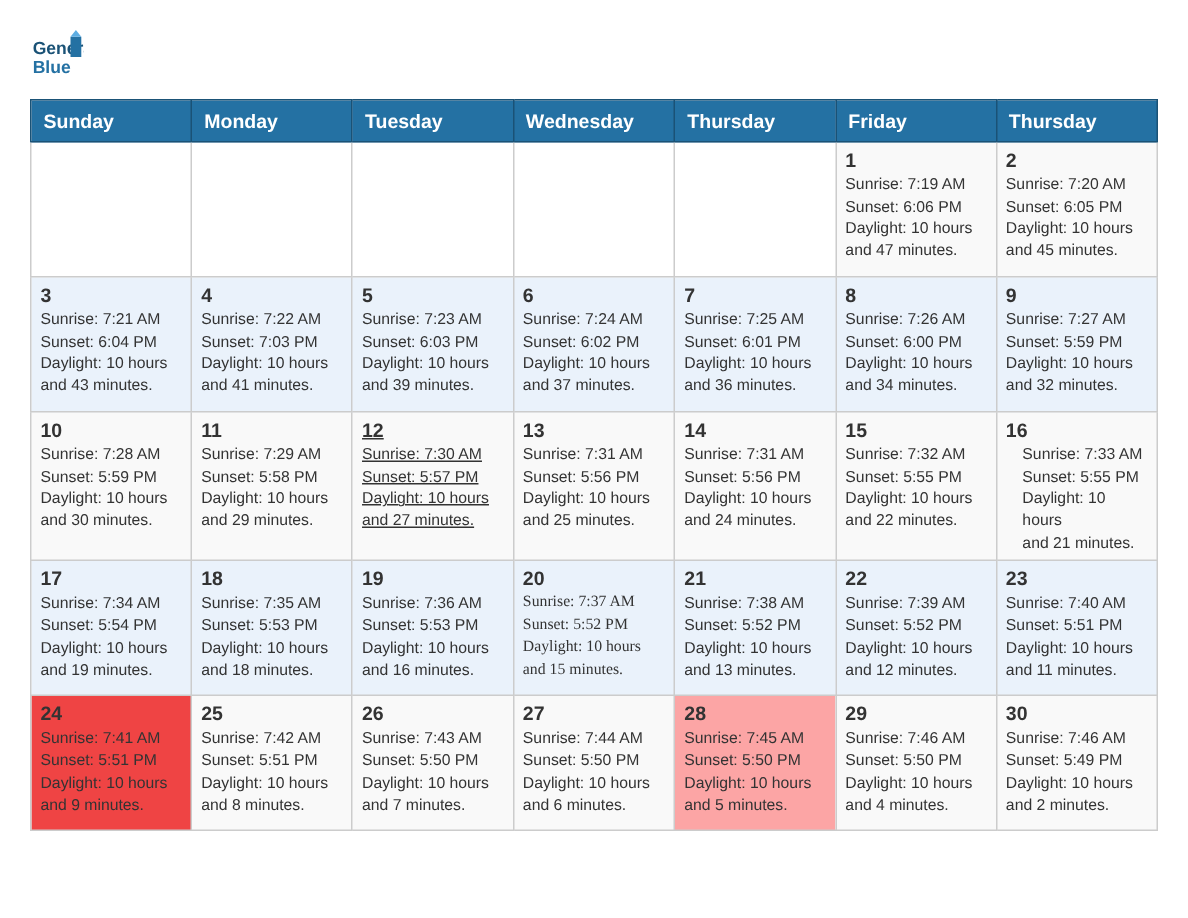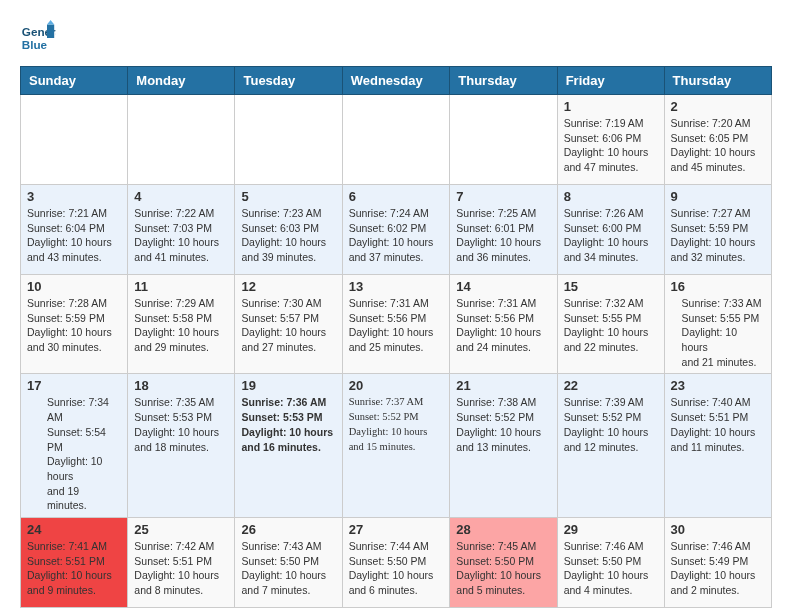--- a/index.html
+++ b/index.html
@@ -203,21 +203,21 @@
 Daylight: 10 hours
 and 30 minutes.</div>
         </td>
         <td style="background: rgb(249, 249, 249);">
           <span class="day-num">11</span>
           <div class="day-info" style="white-space: pre-line;">Sunrise: 7:29 AM
 Sunset: 5:58 PM
 Daylight: 10 hours
 and 29 minutes.</div>
         </td>
-        <td style="background: rgb(249, 249, 249);">
+        <td style="background: rgb(249, 249, 249); text-decoration: underline;">
           <span class="day-num">12</span>
           <div class="day-info" style="white-space: pre-line;">Sunrise: 7:30 AM
 Sunset: 5:57 PM
 Daylight: 10 hours
 and 27 minutes.</div>
         </td>
         <td style="background: rgb(249, 249, 249);">
           <span class="day-num">13</span>
           <div class="day-info" style="white-space: pre-line;">Sunrise: 7:31 AM
 Sunset: 5:56 PM
@@ -242,35 +242,35 @@
           <span class="day-num">16</span>
           <div class="day-info" style="white-space: pre-line; margin-left: 11px;">Sunrise: 7:33 AM
 Sunset: 5:55 PM
 Daylight: 10 hours
 and 21 minutes.</div>
         </td>
       </tr>
       <tr>
         <td style="background: rgb(234, 242, 251);">
           <span class="day-num">17</span>
-          <div class="day-info" style="white-space: pre-line; margin-left: 20px;">Sunrise: 7:34 AM
+          <div class="day-info" style="white-space: pre-line;">Sunrise: 7:34 AM
 Sunset: 5:54 PM
 Daylight: 10 hours
 and 19 minutes.</div>
         </td>
         <td style="background: rgb(234, 242, 251);">
           <span class="day-num">18</span>
           <div class="day-info" style="white-space: pre-line;">Sunrise: 7:35 AM
 Sunset: 5:53 PM
 Daylight: 10 hours
 and 18 minutes.</div>
         </td>
         <td style="background: rgb(234, 242, 251);">
           <span class="day-num">19</span>
-          <div class="day-info" style="white-space: pre-line; font-weight: bold;">Sunrise: 7:36 AM
+          <div class="day-info" style="white-space: pre-line;">Sunrise: 7:36 AM
 Sunset: 5:53 PM
 Daylight: 10 hours
 and 16 minutes.</div>
         </td>
         <td style="background: rgb(234, 242, 251);">
           <span class="day-num">20</span>
           <div class="day-info" style="white-space: pre-line; font-family: Liberation Serif, serif;">Sunrise: 7:37 AM
 Sunset: 5:52 PM
 Daylight: 10 hours
 and 15 minutes.</div>

